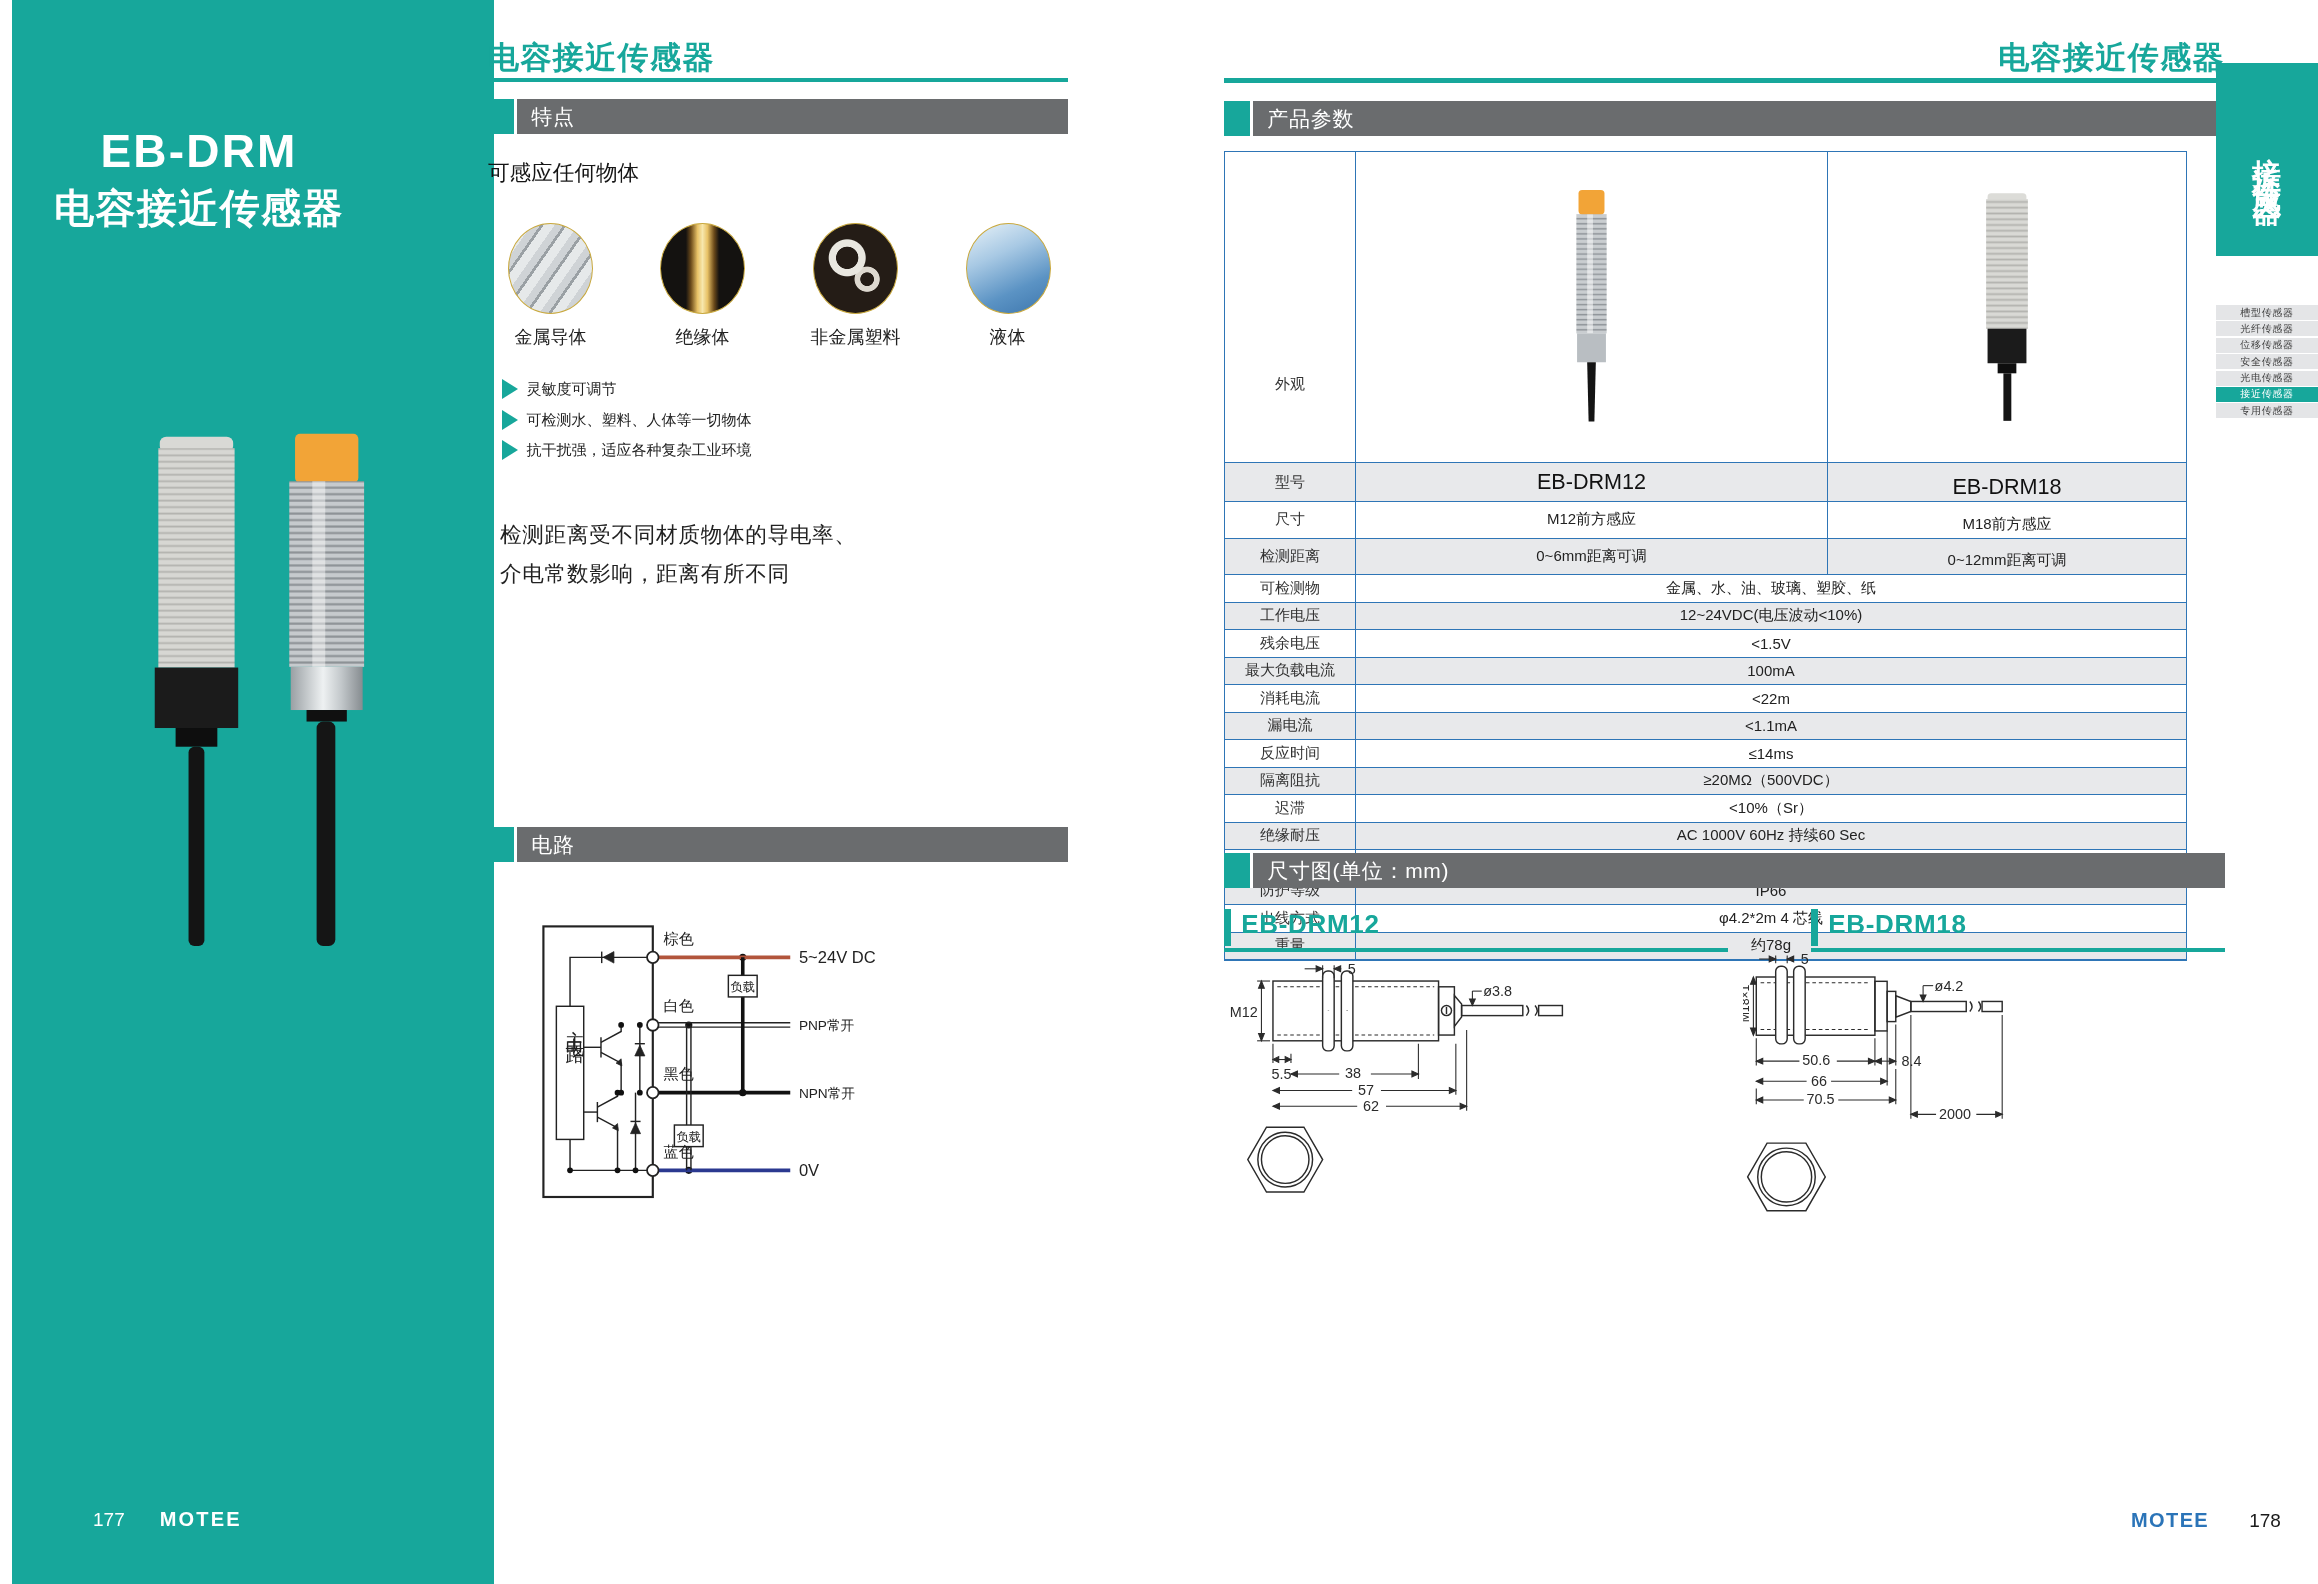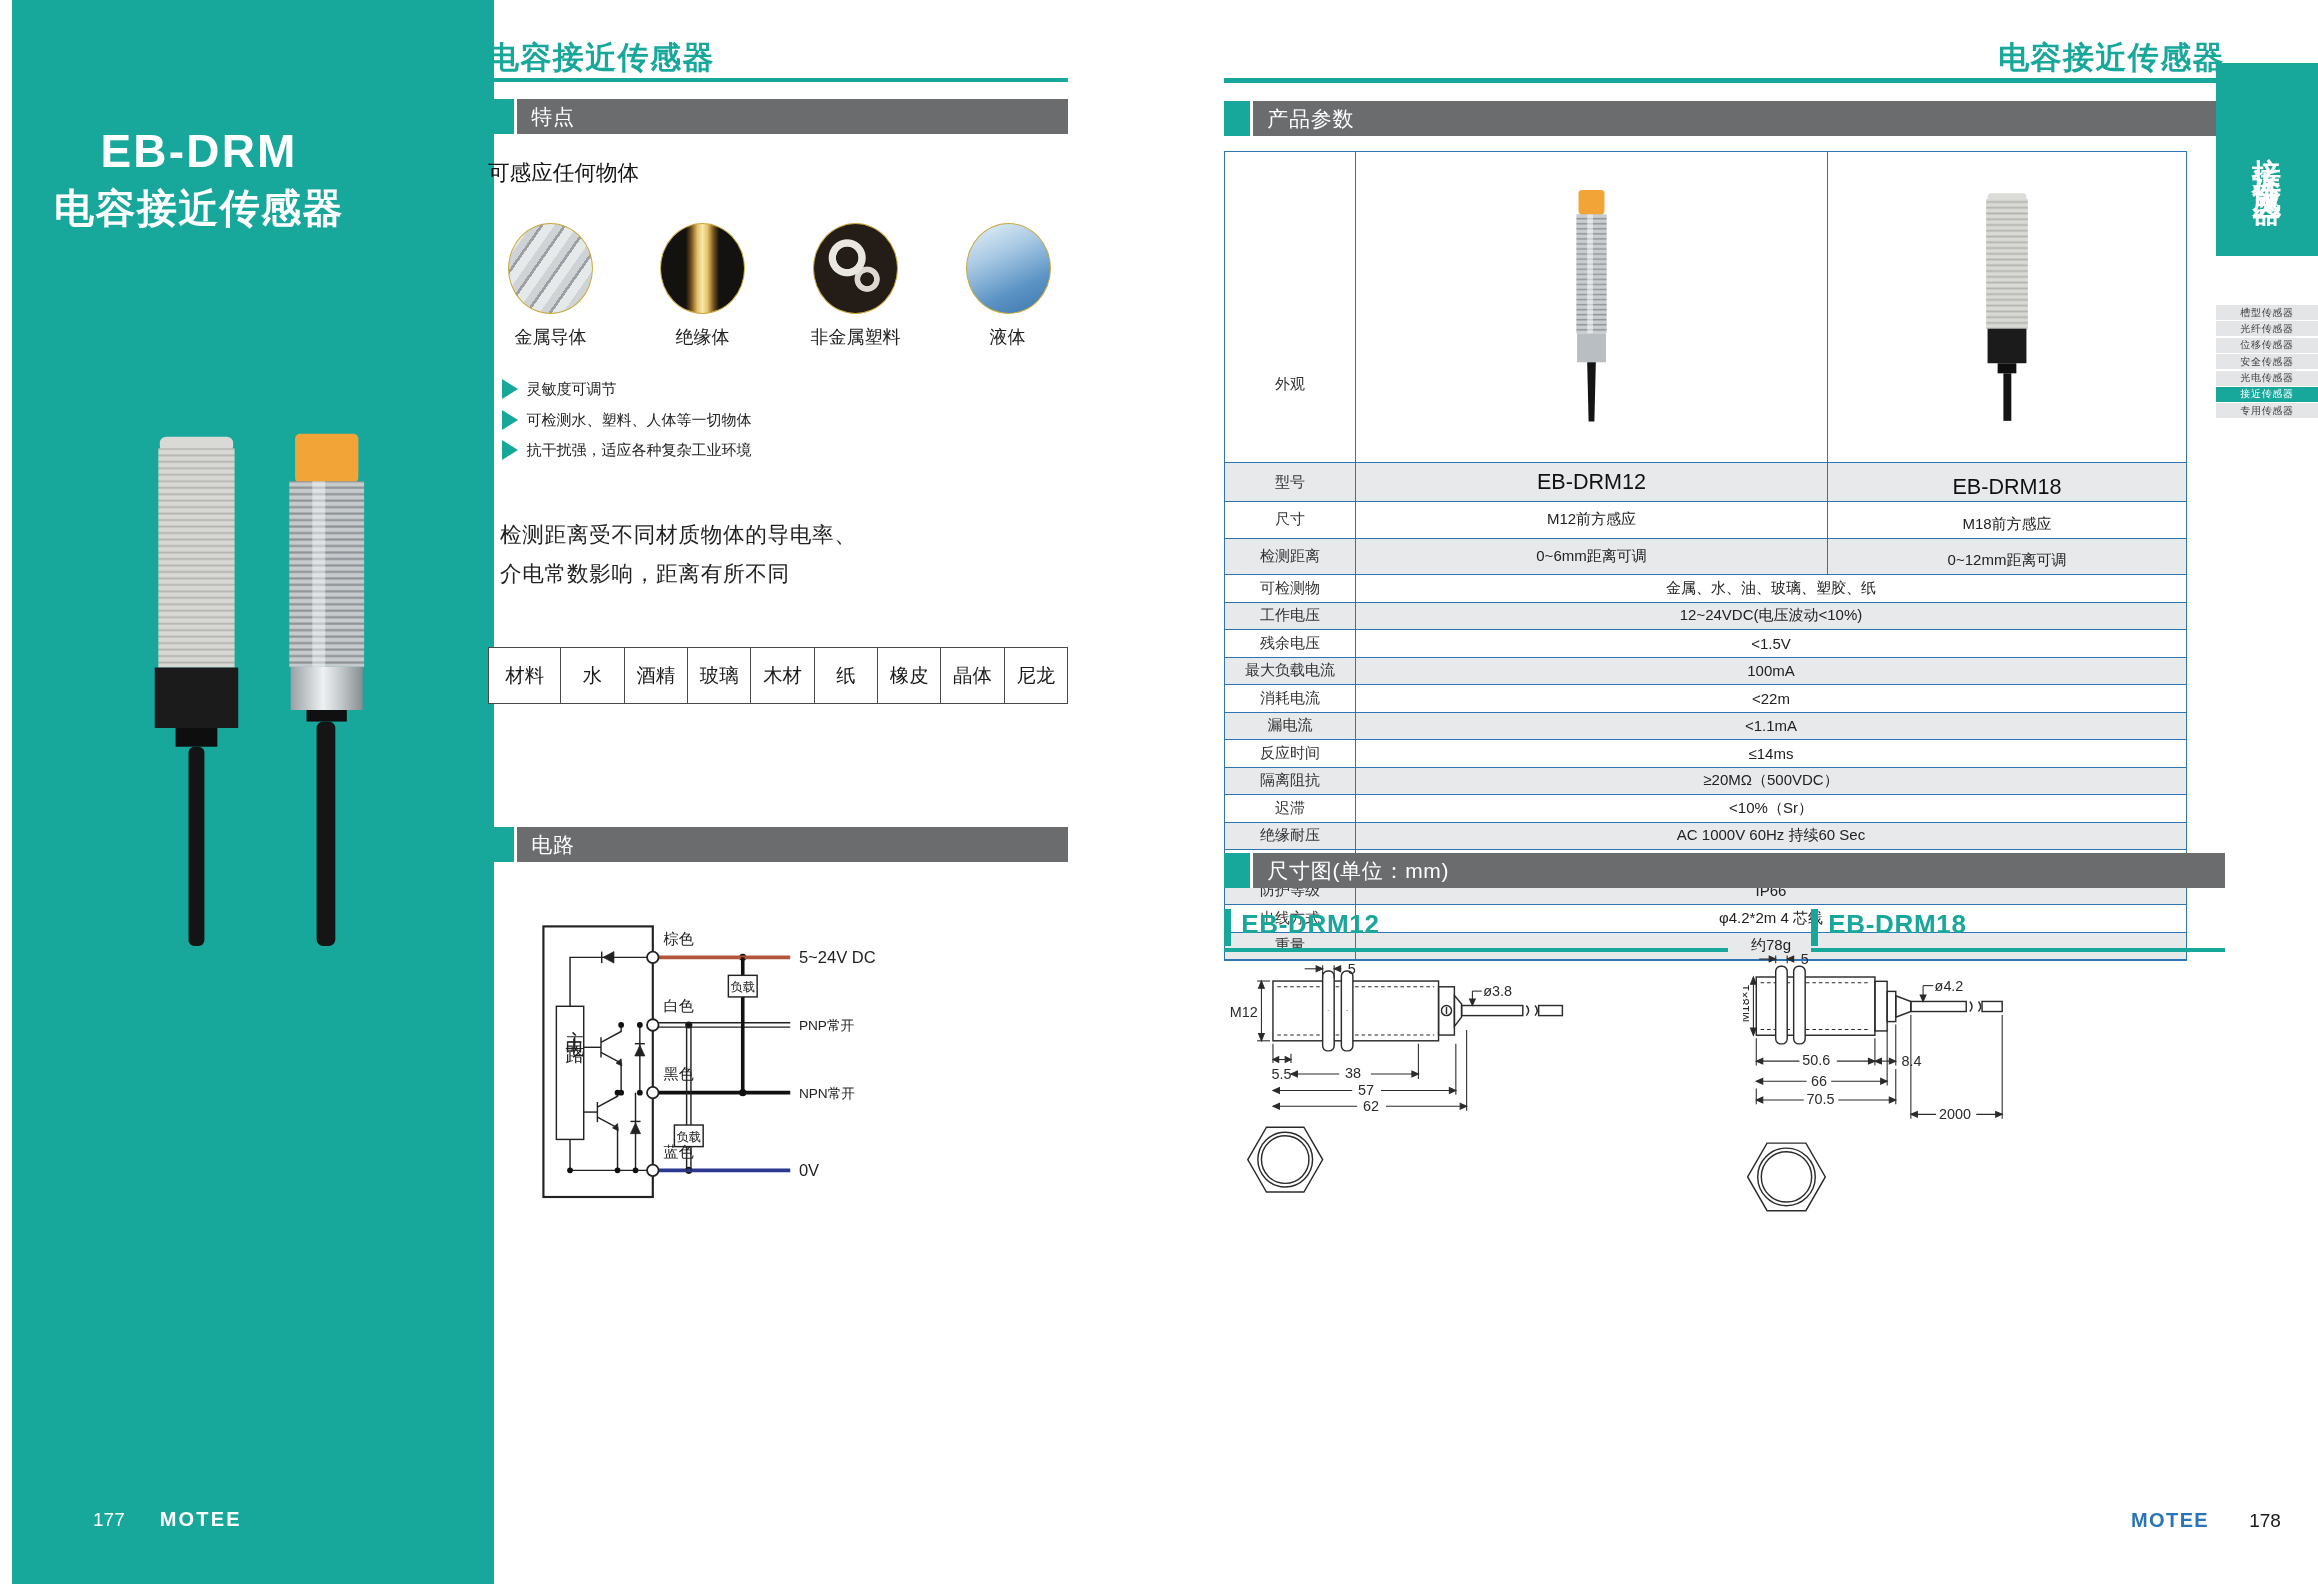--- a/index.html
+++ b/index.html
@@ -164,31 +164,20 @@
 
 <div class="abs note" style="left:500px;top:520px;">检测距离受不同材质物体的导电率、</div>
 <div class="abs note" style="left:500px;top:559px;">介电常数影响，距离有所不同</div>
 
 <table class="abs mat" style="left:488px;top:647px;width:580px;">
   <colgroup>
       <col style="width:72px">
       <col span="8" style="width:63px">
     </colgroup>
   <tbody>
-      <tr class="hrow">
-    <td>材料</td>
-    <td>水</td>
-    <td>酒精</td>
-    <td>玻璃</td>
-    <td>木材</td>
-    <td>纸</td>
-    <td>橡皮</td>
-    <td>晶体</td>
-    <td>尼龙</td>
-  </tr>
 </tbody>
   </table>
 
 <div class="abs secbar" style="left:488px;top:827px;width:580px;">
   <div class="sq"></div>
   <div class="gap"></div>
   <div class="bg">电路</div>
 </div>
 
 <svg class="abs" style="left:488px;top:896px;" width="403" height="317" viewBox="0 0 560 440">

